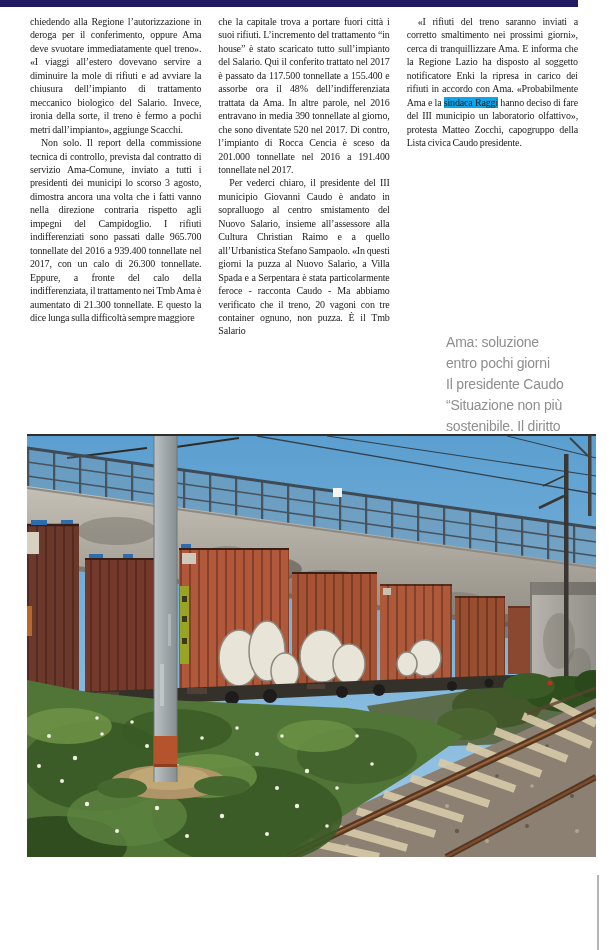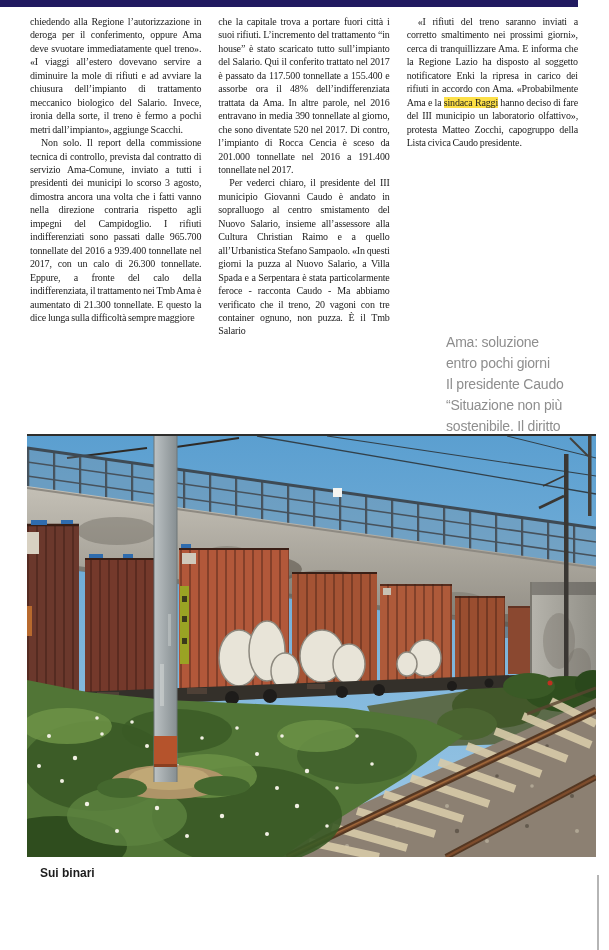--- a/index.html
+++ b/index.html
@@ -11,21 +11,21 @@
   .columns{
     position:absolute;left:30px;top:15px;width:548px;max-height:418px;overflow:hidden;
     display:flex;gap:17px;
   }
   .col{
     flex:1;font-size:10px;line-height:13.45px;color:#1b1b1b;
     text-align:justify;letter-spacing:-0.15px;word-spacing:-0.5px;
   }
   .col p{margin:0;}
   .col p.indent{text-indent:11px;}
-  .hl{background:#fde047;}
+  .hl{background:#0ea5e9;}
   .pullquote{
     position:absolute;left:446px;top:332px;width:160px;
     font-family:Liberation Sans, sans-serif;font-size:14px;line-height:21px;
     color:#8e8e8e;white-space:pre-line;letter-spacing:-0.2px;
   }
   .photo{
     position:absolute;left:27px;top:434px;width:569px;height:423px;
     border-top:2px solid #2e2e2c;box-sizing:border-box;overflow:hidden;
   }
   .photo svg{display:block;width:100%;height:100%;}
@@ -307,16 +307,15 @@
       <rect x="141" y="178" width="3" height="32" fill="#d8dcda" opacity="0.4"></rect>
       <rect x="127" y="300" width="23" height="30" fill="#b5532c"></rect>
       <rect x="127" y="328" width="23" height="3" fill="#8a3f20"></rect>
       <ellipse cx="95" cy="352" rx="25" ry="10" fill="#44682e"></ellipse>
       <ellipse cx="195" cy="350" rx="28" ry="10" fill="#44682e"></ellipse>
     </g>
   </svg>
 </div>
 
 <div class="caption">
-  <div class="cap-title">Sui binari</div>
 </div>
 
 <div class="right-rule"></div>
 
 </body></html>

